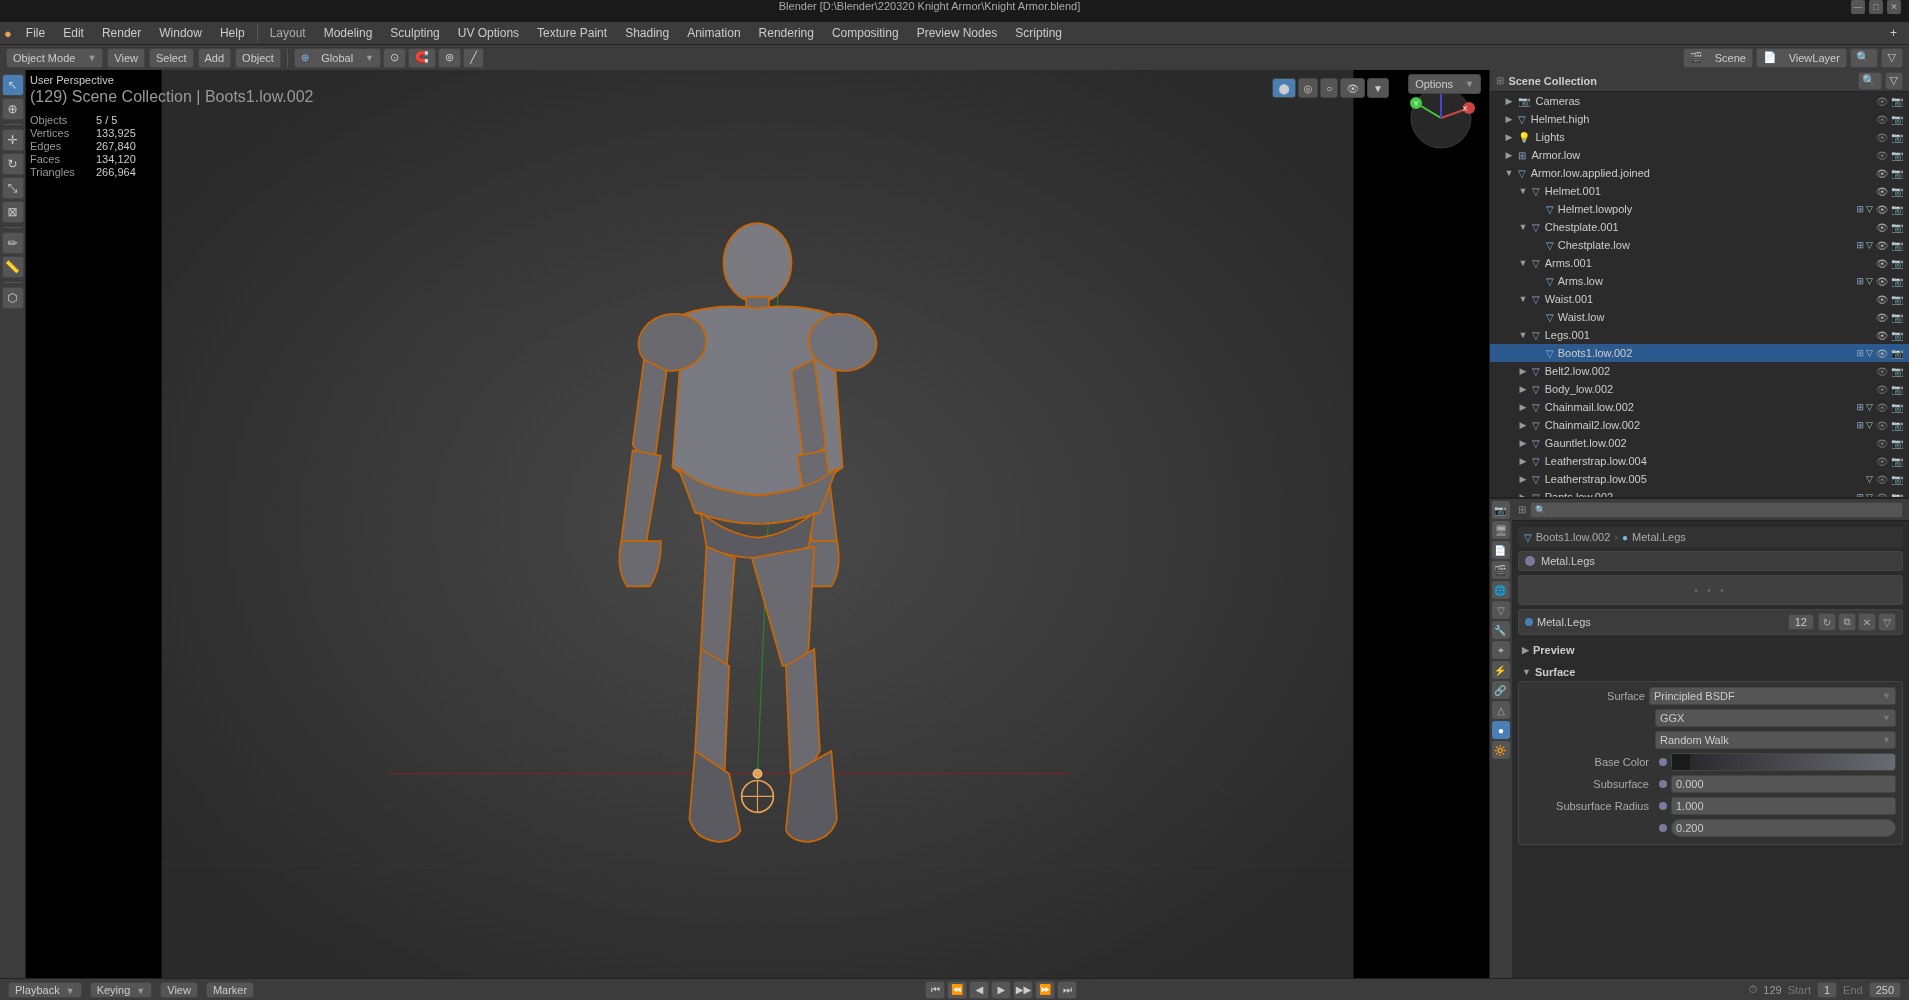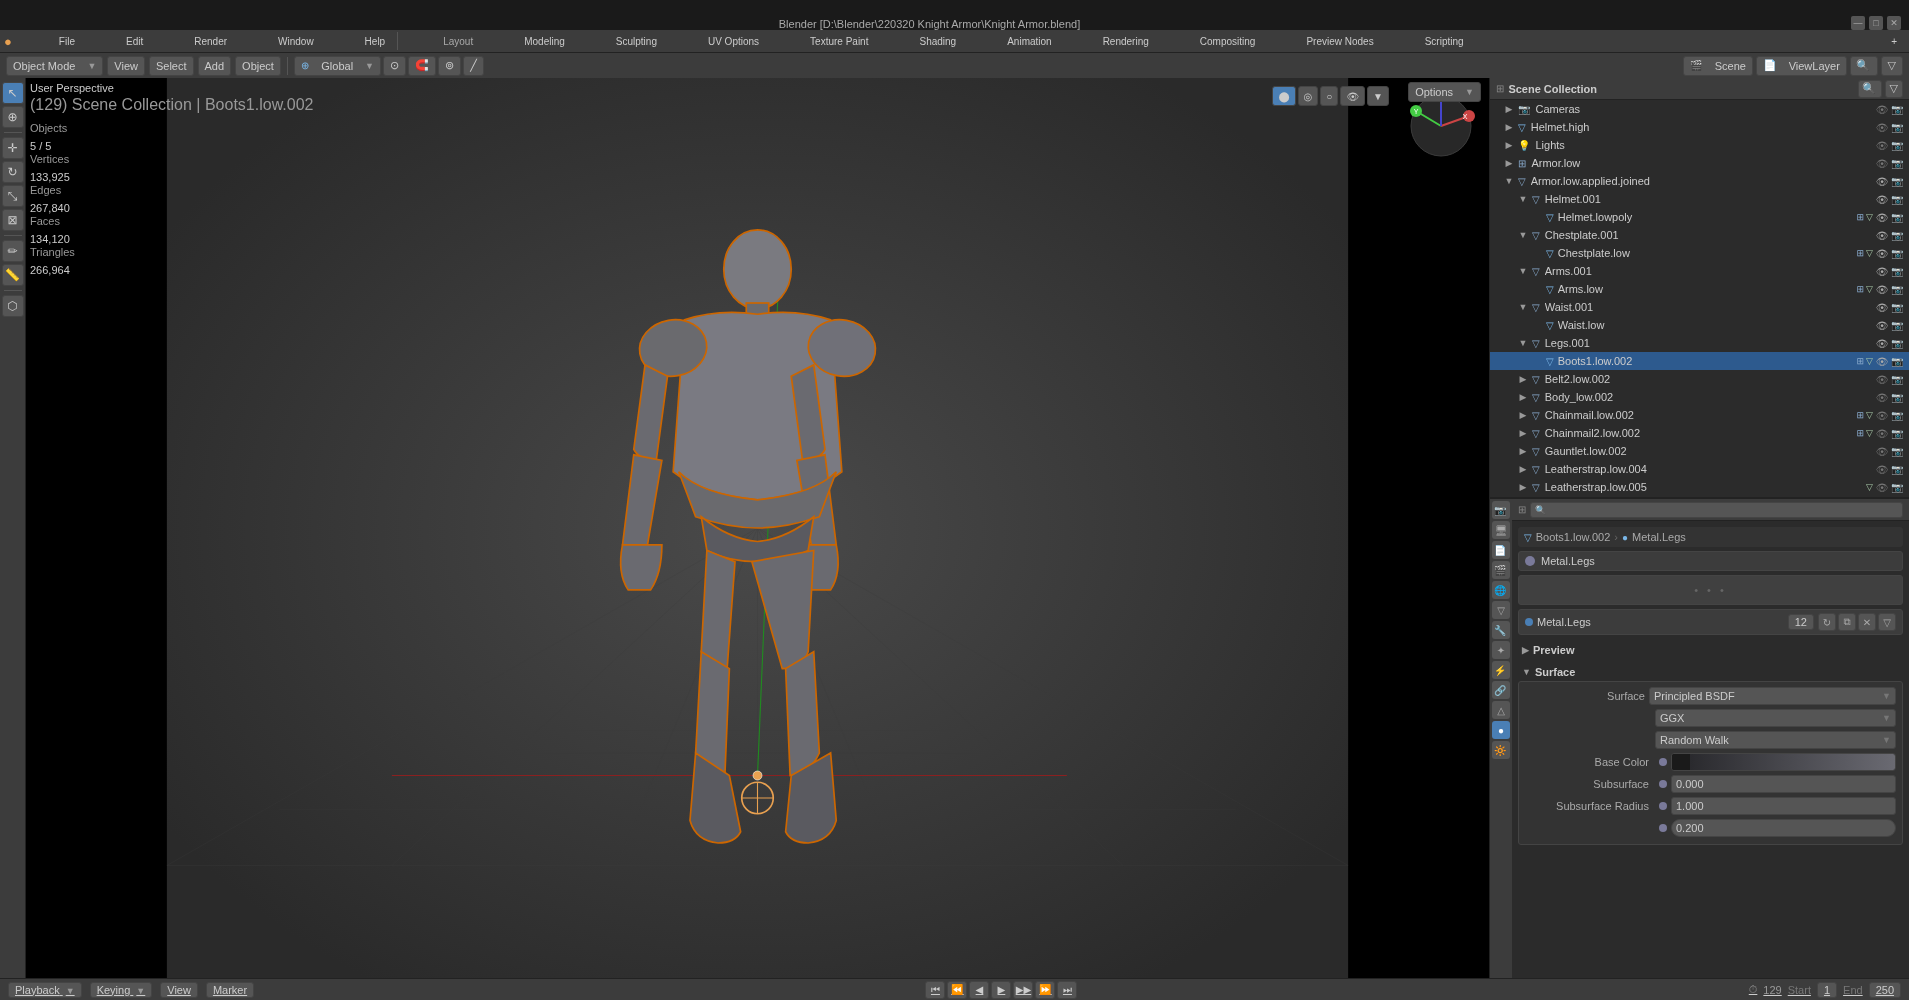--- a/index.html
+++ b/index.html
@@ -11,23 +11,23 @@
       width: 1909px;
       height: 1000px;
       overflow: hidden;
       display: flex;
       flex-direction: column;
     }
 
     
     #title-bar {
       background: #1a1a1a;
-      height: 30px;
-      display: flex;
-      align-items: flex-end;
+      height: 22px;
+      display: flex;
+      align-items: flex-start;
       padding: 0 8px;
       color: #999;
       font-size: 11px;
       flex-shrink: 0;
     }
     #title-bar .win-btn {
       width: 14px; height: 14px;
       background: #555; border-radius: 2px;
       display: flex; align-items: center; justify-content: center;
       font-size: 9px; cursor: pointer; color: #aaa;
@@ -41,22 +41,21 @@
       align-items: center;
       padding: 0 4px;
       gap: 2px;
       flex-shrink: 0;
     }
     .menu-item {
       padding: 2px 8px;
       cursor: pointer;
       border-radius: 3px;
       color: #ccc;
-      font-size: 10px;
-      margin-left: 33px;
+      font-size: 12px;
     }
 
     
     #top-toolbar {
       background: #3c3c3c;
       height: 26px;
       display: flex;
       align-items: center;
       padding: 0 6px;
       gap: 4px;
@@ -122,35 +121,34 @@
       position: absolute;
       top: 4px; left: 4px;
       display: flex;
       flex-direction: column;
       gap: 2px;
       color: #ccc;
       font-size: 11px;
     }
     .vp-info { color: #ccc; }
     .vp-stats { display: flex; flex-direction: column; gap: 1px; margin-top: 6px; }
-    .stat-row { display: flex; gap: 6px; flex-direction: column; }
+    .stat-row { display: flex; gap: 6px; }
     .stat-key { color: #999; width: 60px; }
     .stat-val { color: #ccc; }
 
     
     #bottom-bar {
       background: #3c3c3c;
       height: 22px;
       display: flex;
       align-items: center;
       padding: 0 8px;
       gap: 8px;
       border-top: 1px solid #222;
       flex-shrink: 0;
-      text-decoration: underline;
     }
     .bottom-btn {
       background: #555;
       border: 1px solid #444;
       border-radius: 3px;
       padding: 1px 6px;
       color: #ccc;
       font-size: 11px;
       cursor: pointer;
     }

